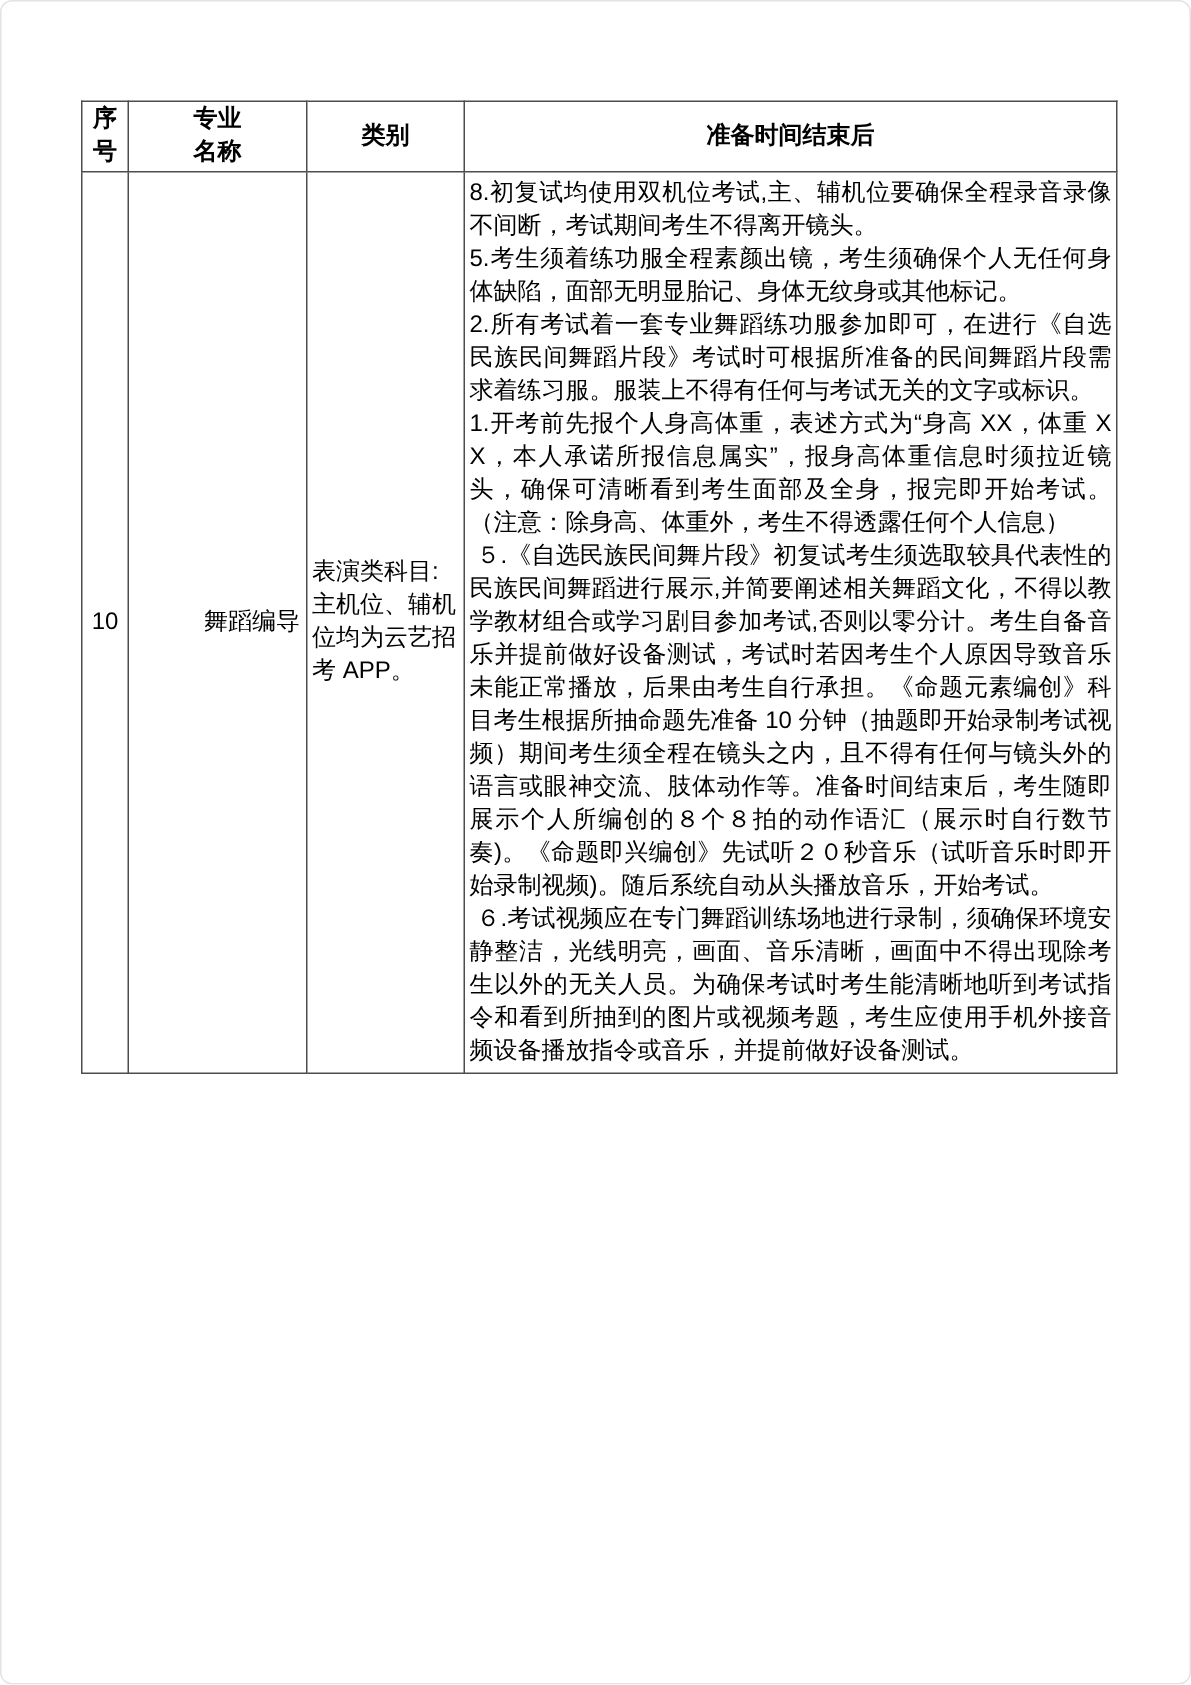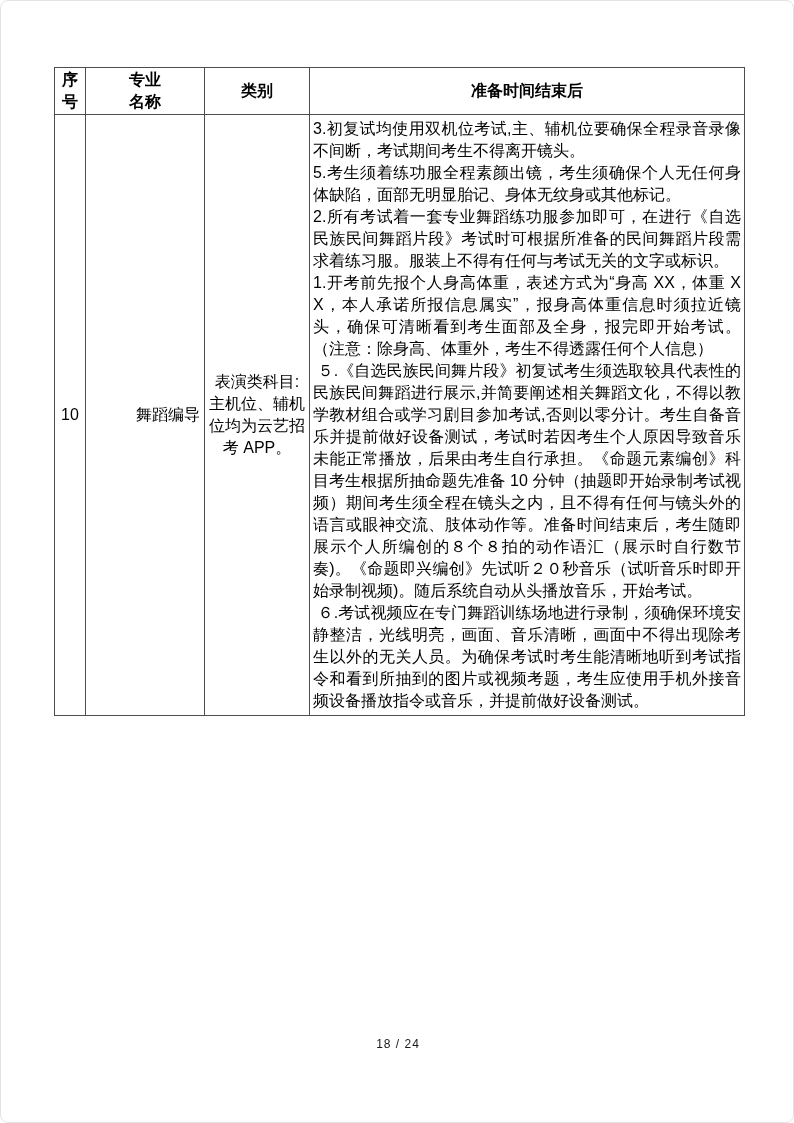--- a/index.html
+++ b/index.html
@@ -50,21 +50,21 @@
   td.cell-index {
     text-align: center;
     height: 578px;
     border-radius: 11px;
   }
   td.cell-major {
     text-align: right;
     padding: 2px 4px;
   }
   td.cell-category {
-    text-align: center;
+    text-align: left;
     padding: 2px 3px;
     white-space: pre-line;
   }
   td.cell-notes {
     vertical-align: top;
     padding: 3px 3px 3px 3px;
   }
   td.cell-notes p {
     text-align: justify;
     word-break: break-all;
@@ -102,28 +102,25 @@
         <th>准备时间结束后</th>
       </tr>
     </thead>
     <tbody>
       <tr>
         <td class="cell-index">10</td>
         <td class="cell-major">舞蹈编导</td>
         <td class="cell-category">表演类科目:
 主机位、辅机位均为云艺招考 APP。</td>
         <td class="cell-notes">
-          <p>3.初复试均使用双机位考试,主、辅机位要确保全程录音录像不间断，考试期间考生不得离开镜头。</p>
+          <p>8.初复试均使用双机位考试,主、辅机位要确保全程录音录像不间断，考试期间考生不得离开镜头。</p>
           <p>5.考生须着练功服全程素颜出镜，考生须确保个人无任何身体缺陷，面部无明显胎记、身体无纹身或其他标记。</p>
           <p>2.所有考试着一套专业舞蹈练功服参加即可，在进行《自选民族民间舞蹈片段》考试时可根据所准备的民间舞蹈片段需求着练习服。服装上不得有任何与考试无关的文字或标识。</p>
           <p>1.开考前先报个人身高体重，表述方式为“身高 XX，体重 XX，本人承诺所报信息属实”，报身高体重信息时须拉近镜头，确保可清晰看到考生面部及全身，报完即开始考试。（注意：除身高、体重外，考生不得透露任何个人信息）</p>
           <p>&nbsp;５.《自选民族民间舞片段》初复试考生须选取较具代表性的民族民间舞蹈进行展示,并简要阐述相关舞蹈文化，不得以教学教材组合或学习剧目参加考试,否则以零分计。考生自备音乐并提前做好设备测试，考试时若因考生个人原因导致音乐未能正常播放，后果由考生自行承担。《命题元素编创》科目考生根据所抽命题先准备 10 分钟（抽题即开始录制考试视频）期间考生须全程在镜头之内，且不得有任何与镜头外的语言或眼神交流、肢体动作等。准备时间结束后，考生随即展示个人所编创的８个８拍的动作语汇（展示时自行数节奏)。《命题即兴编创》先试听２０秒音乐（试听音乐时即开始录制视频)。随后系统自动从头播放音乐，开始考试。</p>
           <p>&nbsp;６.考试视频应在专门舞蹈训练场地进行录制，须确保环境安静整洁，光线明亮，画面、音乐清晰，画面中不得出现除考生以外的无关人员。为确保考试时考生能清晰地听到考试指令和看到所抽到的图片或视频考题，考生应使用手机外接音频设备播放指令或音乐，并提前做好设备测试。</p>
         </td>
       </tr>
     </tbody>
   </table>
 
-  <div class="footer">
-    <span>18 / 24</span>
-  </div>
 
 </div>
 
 </body></html>

